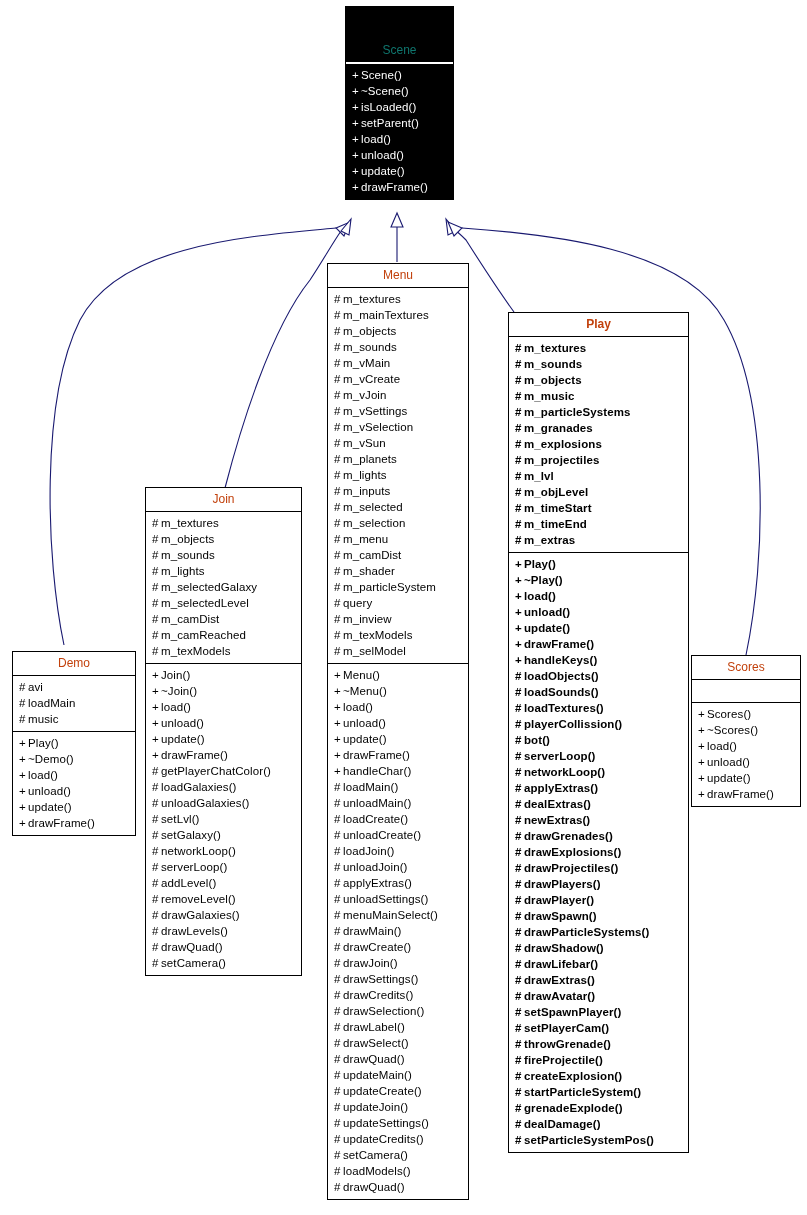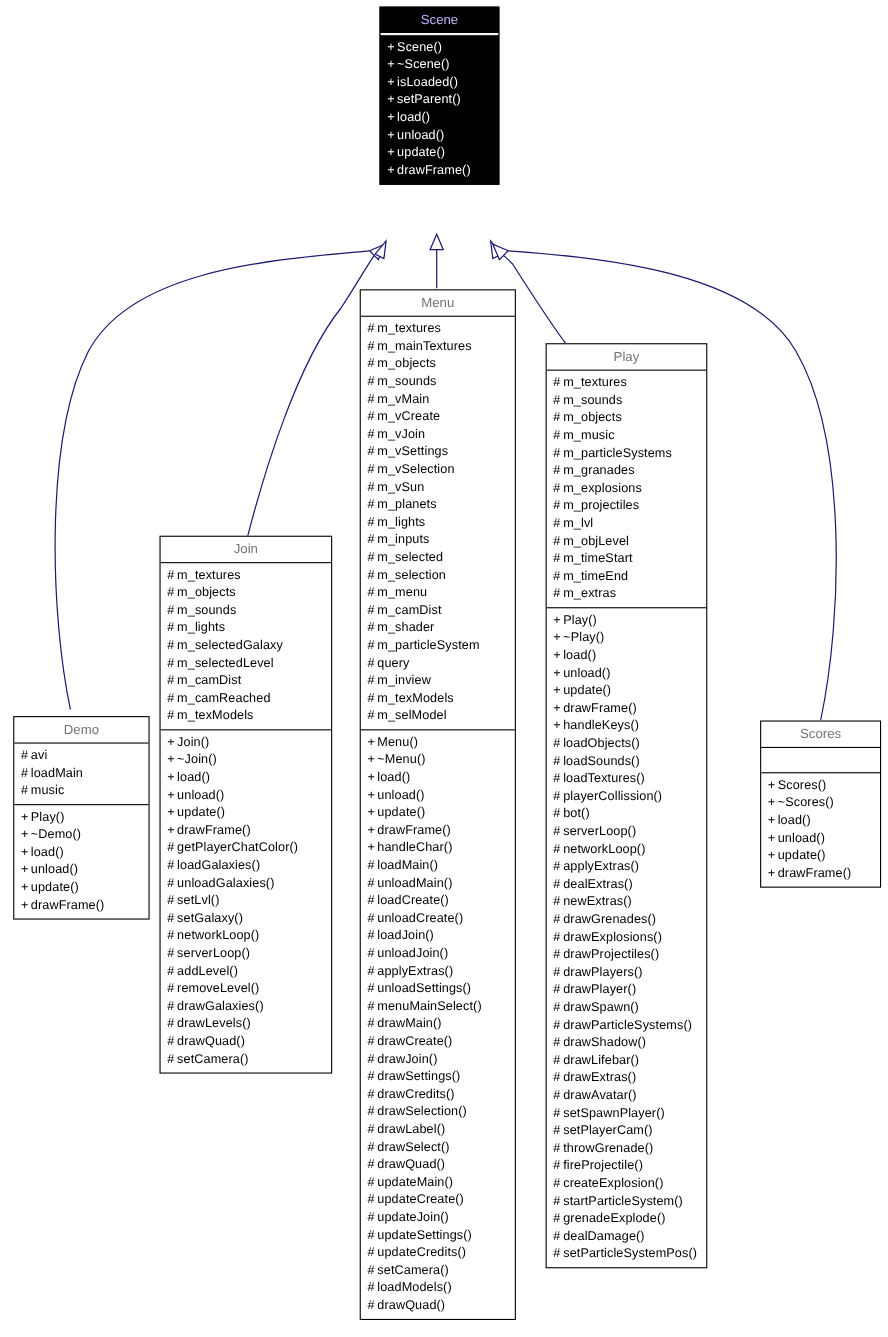--- a/index.html
+++ b/index.html
@@ -33,25 +33,26 @@
   .uml-class.abstract-root {
     background: #000000;
     border-color: #000000;
     color: #ffffff;
   }
   .cls-title {
     text-align: center;
     font-size: 12px;
     line-height: 14px;
     padding: 4px 4px 5px 4px;
-    color: #737373;
+    color: #c2410c;
     white-space: nowrap;
   }
   .abstract-root .cls-title {
-    color: #c4b5fd;
+    color: #0f766e;
+    margin-top: 32px;
   }
   .cls-sep {
     height: 1px;
     background: #000000;
     width: 100%;
   }
   .abstract-root .cls-sep {
     background: #ffffff;
   }
   .cls-compartment {
@@ -237,21 +238,21 @@
       <div class="member"><span class="vis">#</span><span>updateCreate()</span></div>
       <div class="member"><span class="vis">#</span><span>updateJoin()</span></div>
       <div class="member"><span class="vis">#</span><span>updateSettings()</span></div>
       <div class="member"><span class="vis">#</span><span>updateCredits()</span></div>
       <div class="member"><span class="vis">#</span><span>setCamera()</span></div>
       <div class="member"><span class="vis">#</span><span>loadModels()</span></div>
       <div class="member"><span class="vis">#</span><span>drawQuad()</span></div>
     </div>
   </div>
 
-  <div class="uml-class" style="left:496px; top:312px; width:147px;">
+  <div class="uml-class" style="left:508px; top:312px; width:181px;font-weight:bold;">
     <div class="cls-title">Play</div>
     <div class="cls-sep"></div>
     <div class="cls-compartment">
       <div class="member"><span class="vis">#</span><span>m_textures</span></div>
       <div class="member"><span class="vis">#</span><span>m_sounds</span></div>
       <div class="member"><span class="vis">#</span><span>m_objects</span></div>
       <div class="member"><span class="vis">#</span><span>m_music</span></div>
       <div class="member"><span class="vis">#</span><span>m_particleSystems</span></div>
       <div class="member"><span class="vis">#</span><span>m_granades</span></div>
       <div class="member"><span class="vis">#</span><span>m_explosions</span></div>

